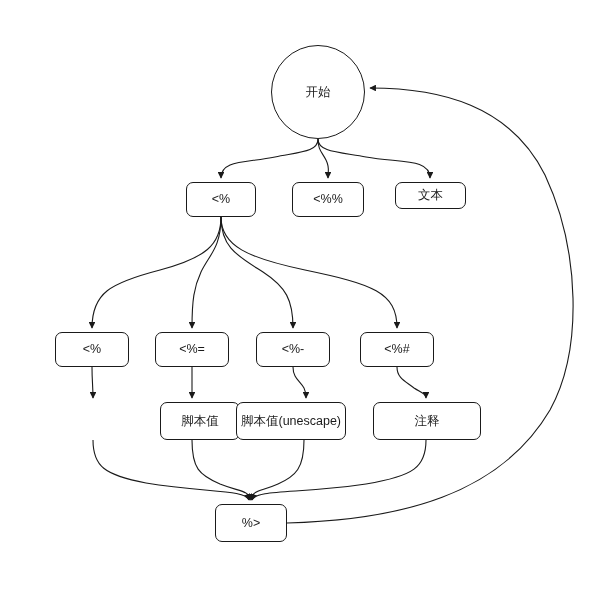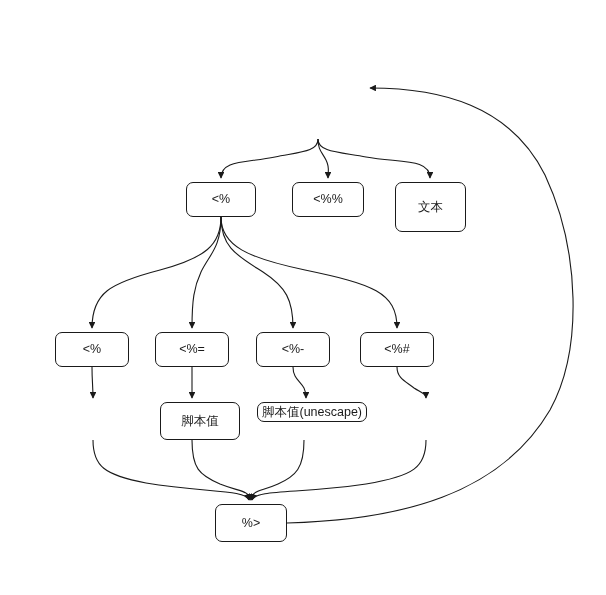--- a/index.html
+++ b/index.html
@@ -55,30 +55,33 @@
 
     <path class="edge" d="M 93 440 C 93 466, 104 475, 146 483 C 205 493, 245 489, 249 500" marker-end="url(#arrow)"></path>
     <path class="edge" d="M 192 440 C 192 468, 199 475, 220 484 C 240 492, 249 490, 250 500" marker-end="url(#arrow)"></path>
     <path class="edge" d="M 304 440 C 304 468, 296 476, 278 484 C 260 492, 252 490, 251 500" marker-end="url(#arrow)"></path>
     <path class="edge" d="M 426 440 C 426 467, 414 476, 366 484 C 300 494, 256 489, 252 500" marker-end="url(#arrow)"></path>
 
     <path class="edge" d="M 287 523 C 400 520, 500 495, 550 410 C 583 350, 580 250, 545 175
              C 510 105, 440 88, 370 88" marker-end="url(#arrow)"></path>
   </svg>
 
+  <div class="node circle" style="left:271px;top:45px;width:94px;height:94px;">
+    <span class="node-label">开始</span>
+  </div>
 
   <div class="node rect" style="left:186px;top:182px;width:70px;height:35px;">
     <span class="node-label">&lt;%</span>
   </div>
 
   <div class="node rect" style="left:292px;top:182px;width:72px;height:35px;">
     <span class="node-label">&lt;%%</span>
   </div>
 
-  <div class="node rect" style="left:395px;top:182px;width:71px;height:50px;">
+  <div class="node rect" style="left:395px;top:182px;width:71px;height:27px;">
     <span class="node-label">文本</span>
   </div>
 
   <div class="node rect" style="left:55px;top:332px;width:74px;height:35px;">
     <span class="node-label">&lt;%</span>
   </div>
 
   <div class="node rect" style="left:155px;top:332px;width:74px;height:35px;">
     <span class="node-label">&lt;%=</span>
   </div>
@@ -89,22 +92,25 @@
 
   <div class="node rect" style="left:360px;top:332px;width:74px;height:35px;">
     <span class="node-label">&lt;%#</span>
   </div>
 
 
   <div class="node rect" style="left:160px;top:402px;width:80px;height:38px;">
     <span class="node-label">脚本值</span>
   </div>
 
-  <div class="node rect" style="left:257px;top:402px;width:110px;height:20px;">
+  <div class="node rect" style="left:236px;top:402px;width:110px;height:38px;">
     <span class="node-label">脚本值(unescape)</span>
   </div>
 
+  <div class="node rect" style="left:373px;top:402px;width:108px;height:38px;">
+    <span class="node-label">注释</span>
+  </div>
 
   <div class="node rect" style="left:215px;top:504px;width:72px;height:38px;">
     <span class="node-label">%&gt;</span>
   </div>
 
 </div>
 
 </body></html>

